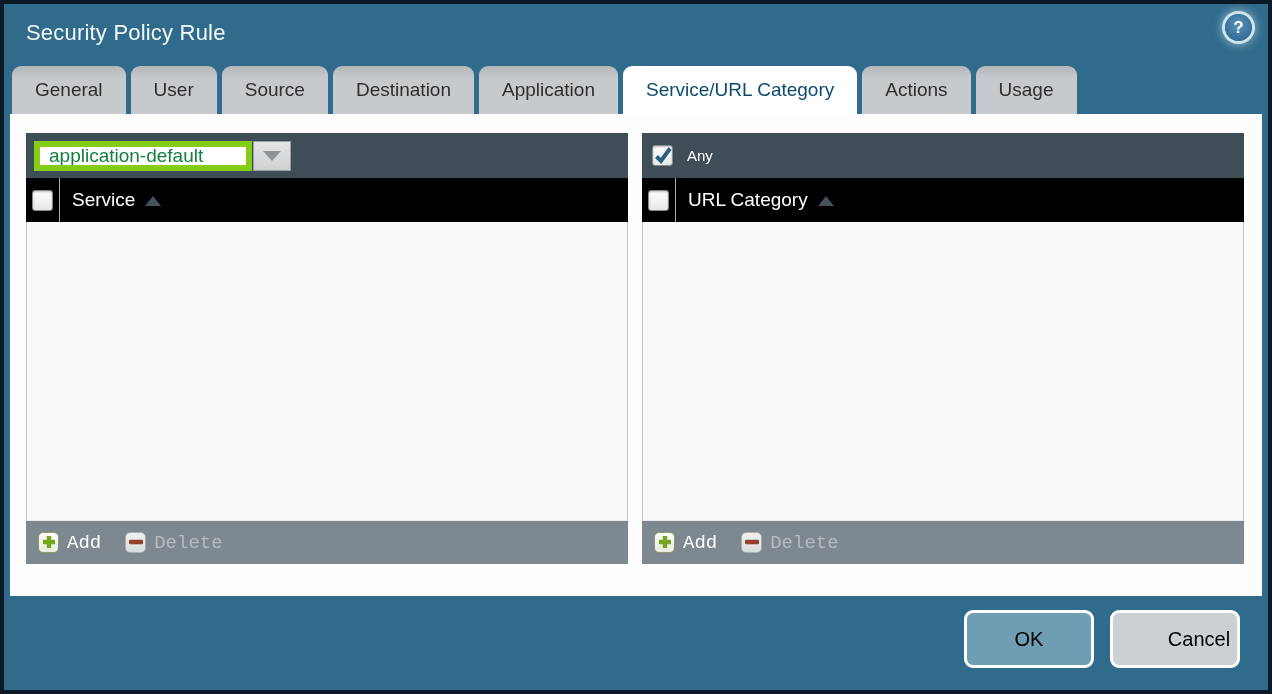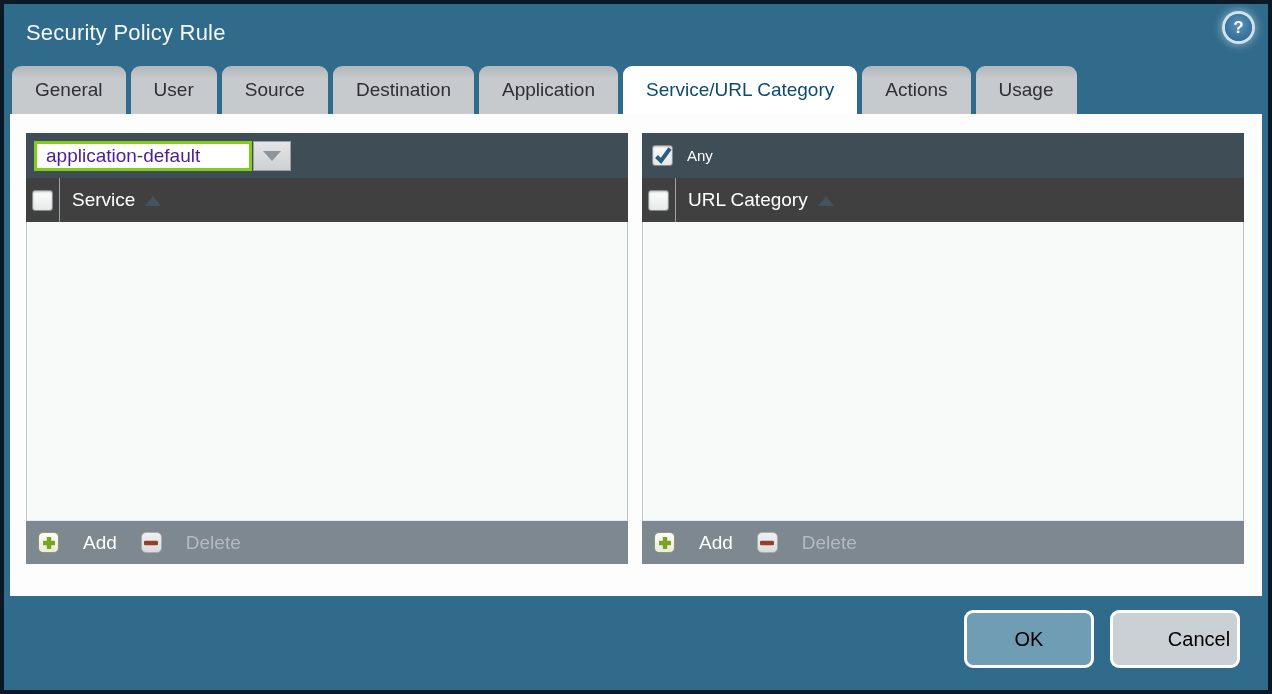--- a/index.html
+++ b/index.html
@@ -58,21 +58,21 @@
   }
   .col { flex: 1; display: flex; flex-direction: column; min-width: 0; }
   .col-toolbar {
     height: 45px; flex: 0 0 45px;
     background: #3f4d57;
     display: flex; align-items: center;
     padding: 0 8px;
   }
   .col-header {
     height: 44px; flex: 0 0 44px;
-    background: #404040;
+    background: #000000;
     display: flex; align-items: center;
     color: #ffffff; font-size: 19px;
   }
   .cb-cell {
     width: 34px; height: 100%;
     display: flex; align-items: center; justify-content: center;
     border-right: 1px solid #9da5ab;
   }
   .col-header .label { margin-left: 12px; }
   .sort-asc {
@@ -88,21 +88,21 @@
     border-right: 1px solid #bfc4c7;
     border-bottom: 1px solid #e7e9ea;
   }
   .col-footer {
     height: 43px; flex: 0 0 43px;
     background: #7d8890;
     display: flex; align-items: center;
     padding-left: 12px;
     color: #ffffff; font-size: 19px;
   }
-  .footer-btn { display: flex; align-items: center; gap: 24px; cursor: pointer; }
+  .footer-btn { display: flex; gap: 8px; cursor: pointer; font-family: Liberation Mono, monospace; }
   .footer-btn.disabled { cursor: default; }
   .footer-btn.disabled .btn-text { color: #b4bac0; }
   .footer-btn + .footer-btn { margin-left: 24px; }
   .sq-icon {
     width: 21px; height: 21px; border-radius: 5px;
     display: flex; align-items: center; justify-content: center;
   }
   .add-sq {
     background: linear-gradient(180deg, #fcfdfa 0%, #e8ebdf 100%);
     border: 1px solid #8f996f;
@@ -118,24 +118,24 @@
     border: 1px solid #858d92;
     box-shadow: inset 0 1px 2px rgba(0,0,0,.25);
     display: flex; align-items: center; justify-content: center;
     cursor: pointer; flex: 0 0 auto;
   }
   .checkbox svg { overflow: visible; }
   
   .combo { display: flex; align-items: center; margin-left: 0px; }
   .combo-input {
     width: 218px; height: 30px;
-    border: 3px solid #84cc16; border-radius: 0;
+    border: 6px solid #84cc16; border-radius: 0;
     background: #ffffff;
     font-family: "Liberation Sans", sans-serif;
-    font-size: 19px; color: #4c1d95;
+    font-size: 19px; color: #15803d;
     padding: 0 0 0 9px; outline: none;
   }
   .combo-btn {
     width: 38px; height: 30px; margin-left: 1px;
     background: linear-gradient(180deg, #e3e5e6 0%, #ced1d3 100%);
     border: 1px solid #9aa0a3;
     display: flex; align-items: center; justify-content: center;
     cursor: pointer;
   }
   .caret-down {

